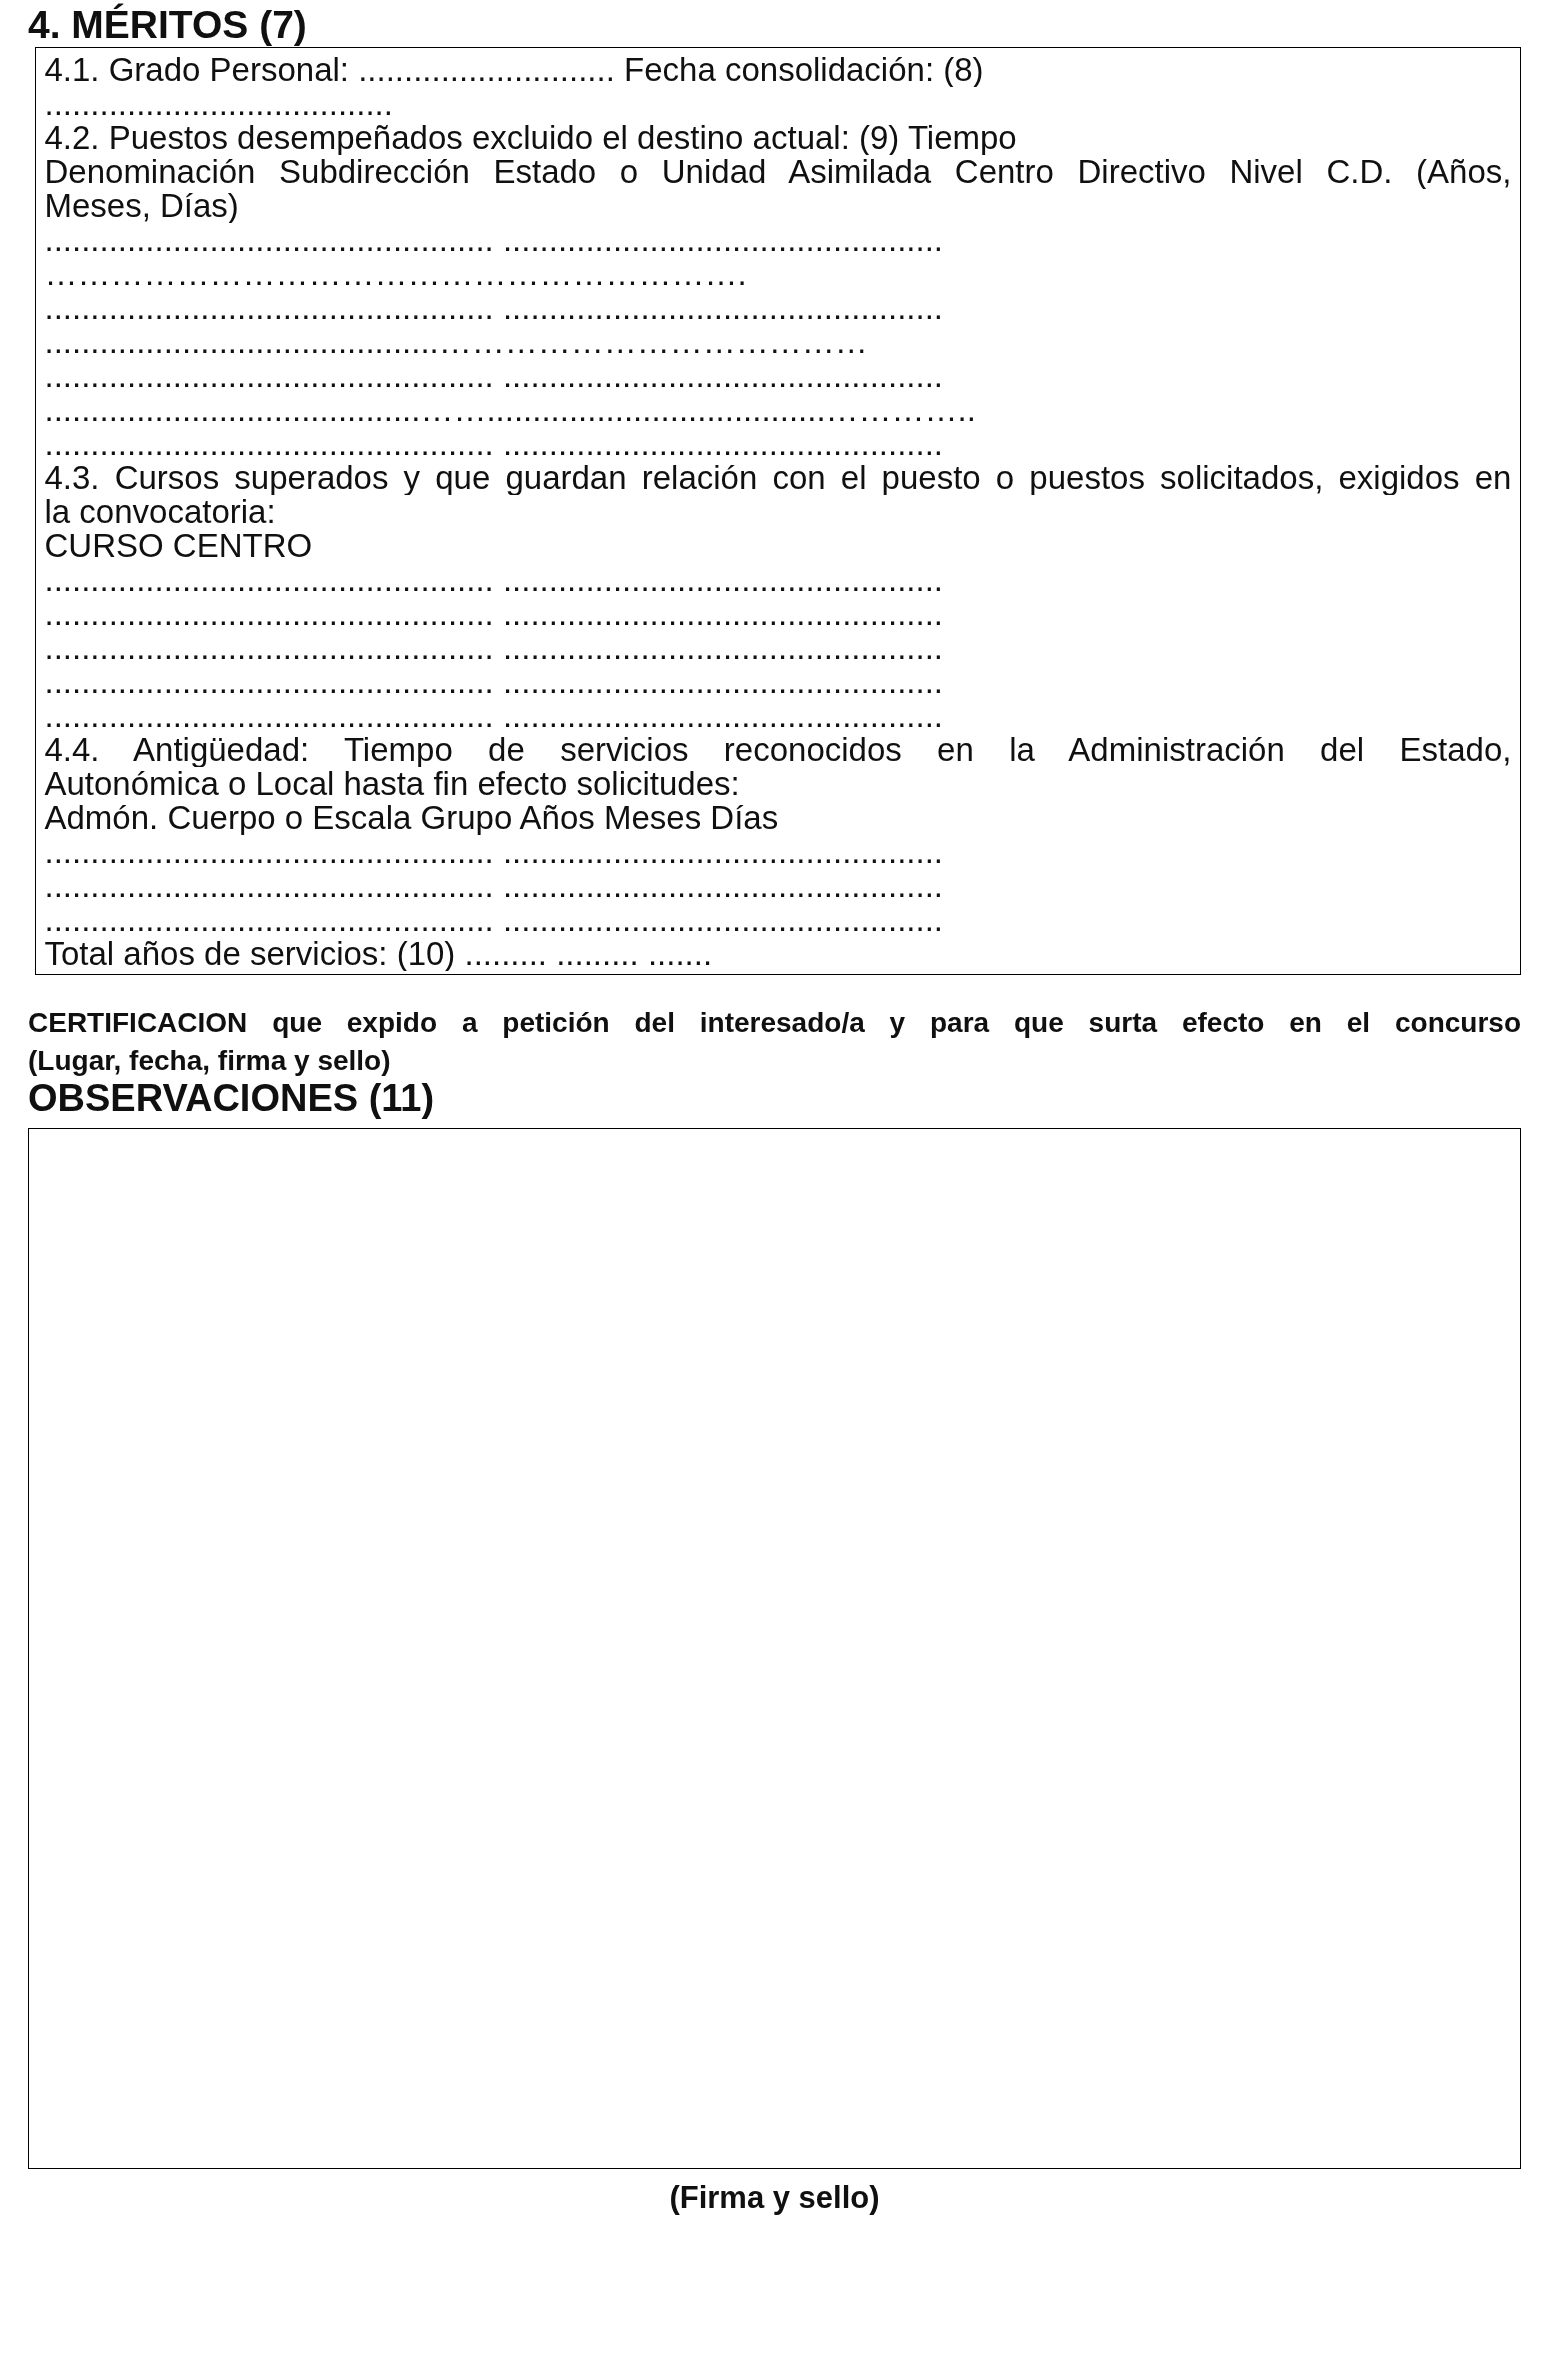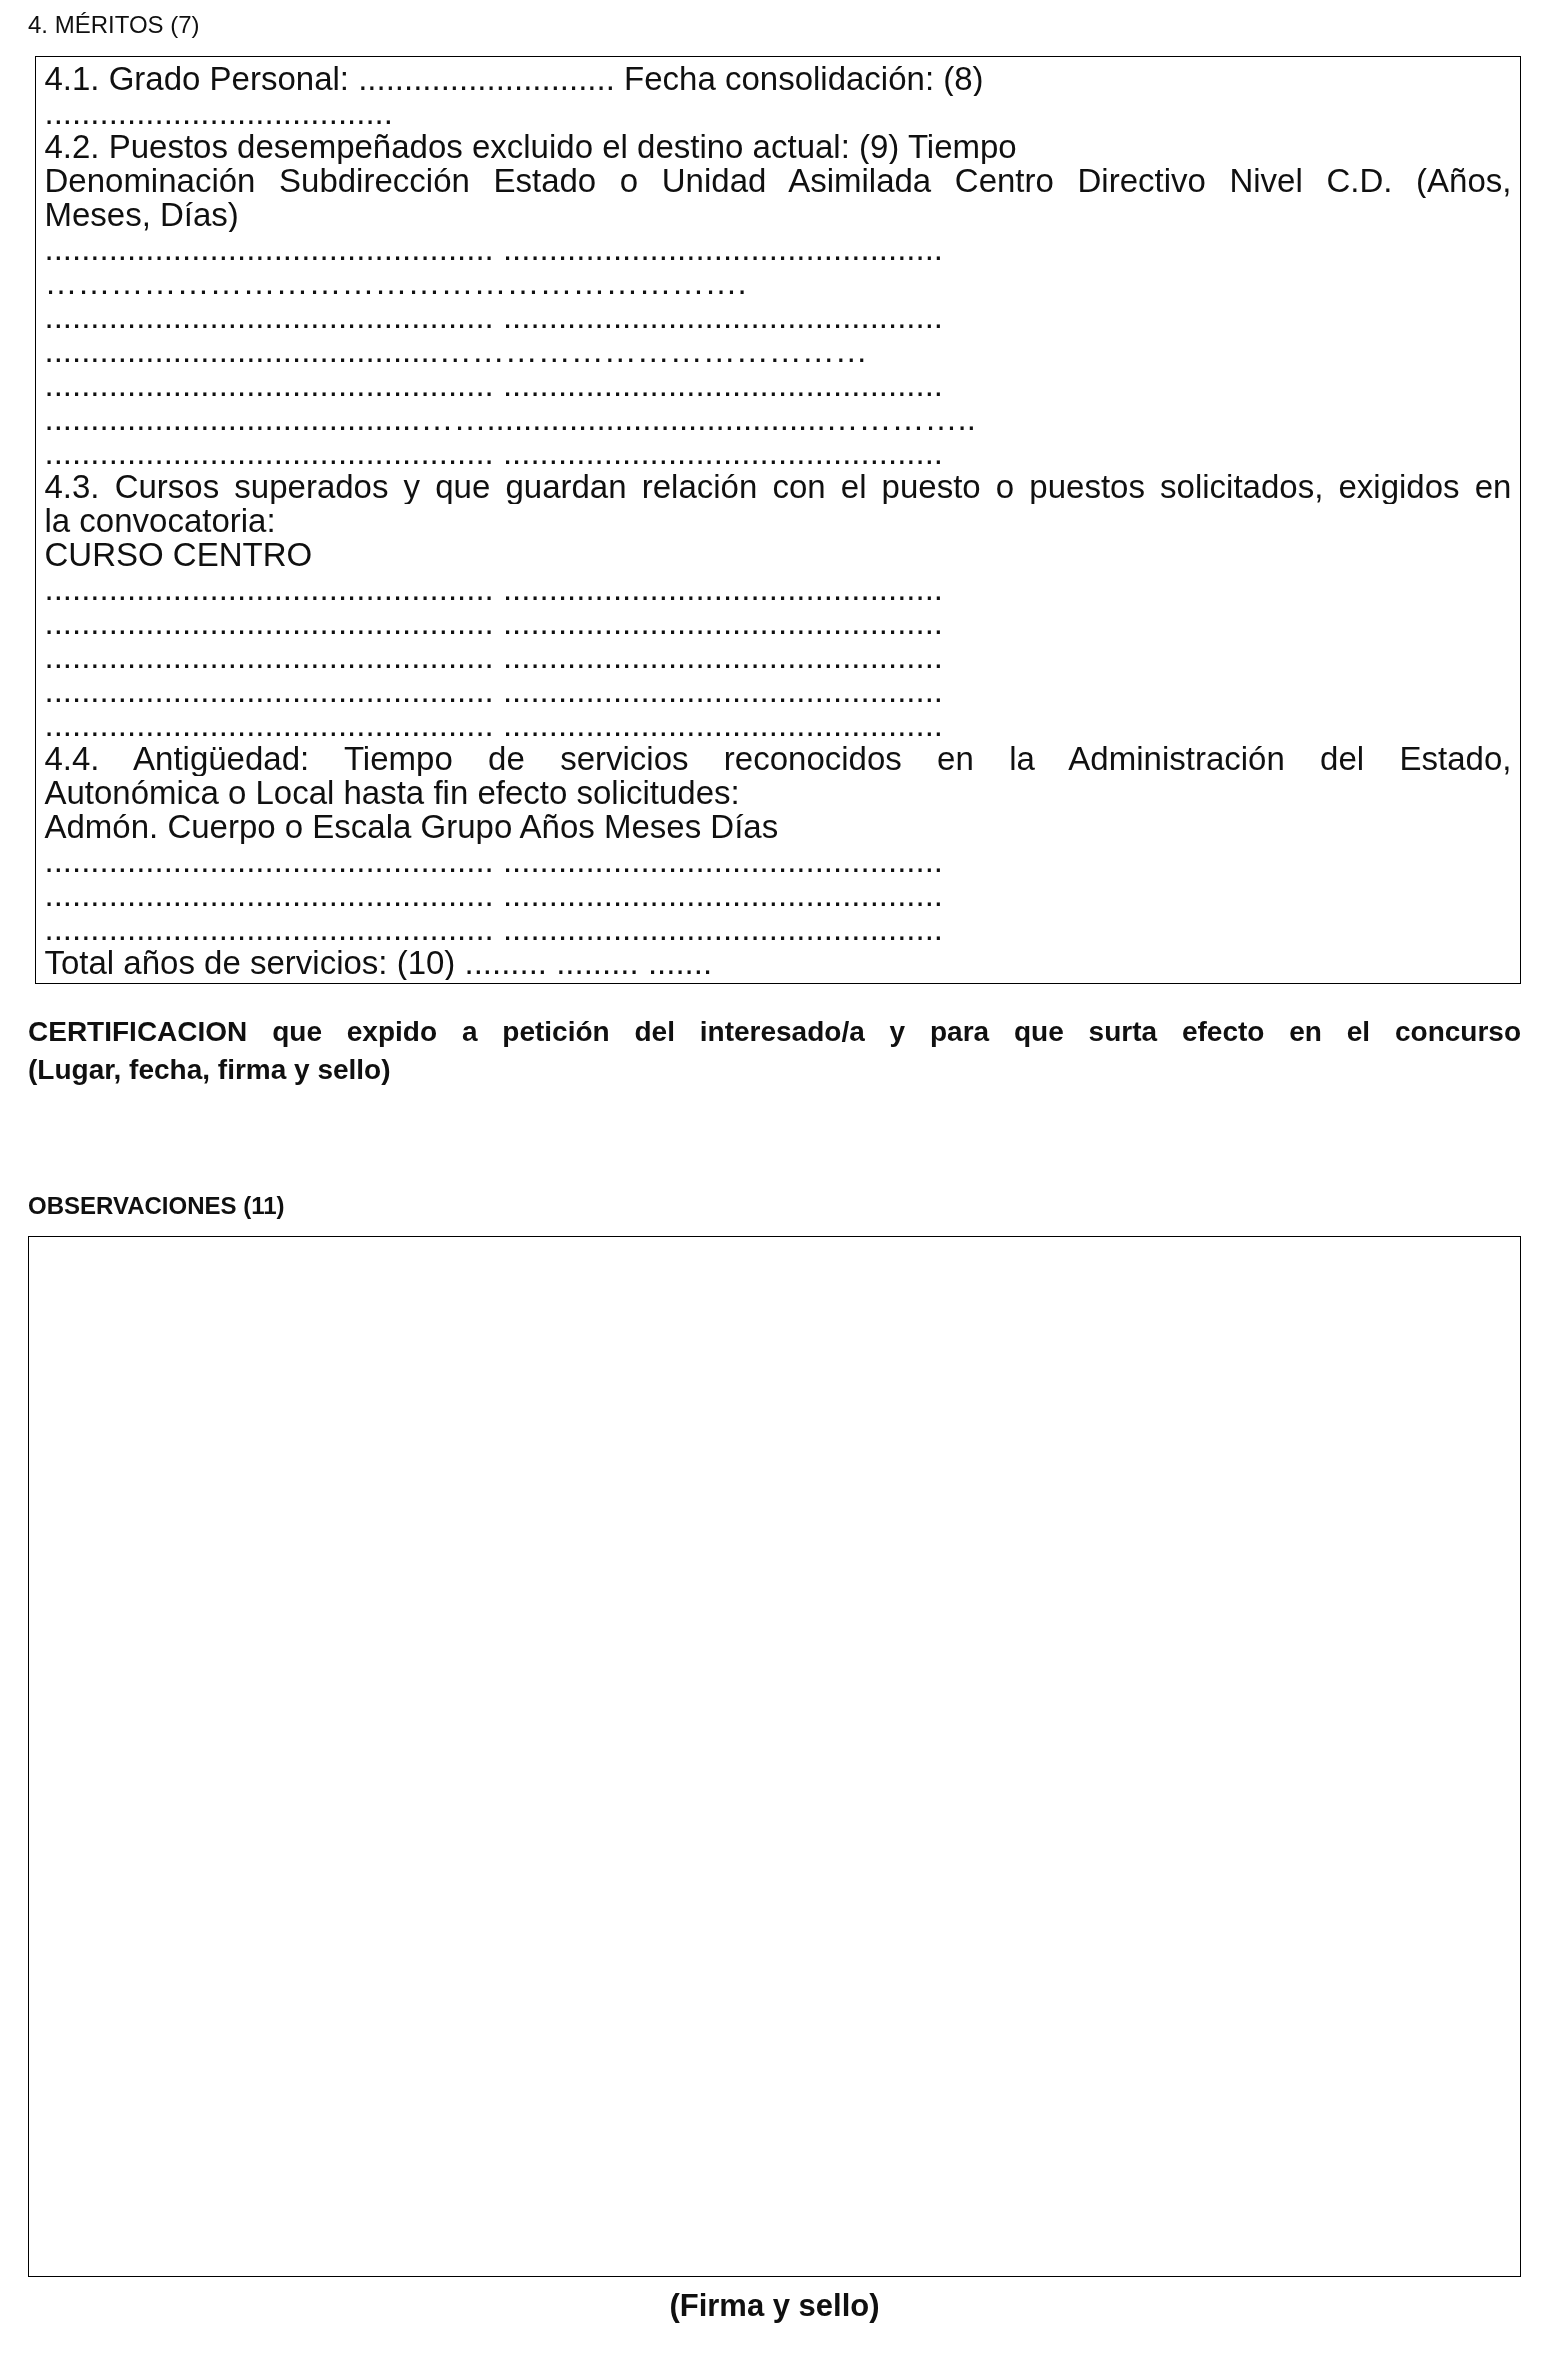--- a/index.html
+++ b/index.html
@@ -5,24 +5,24 @@
   * { margin: 0; padding: 0; box-sizing: border-box; }
   html, body { width: 1548px; height: 2377px; }
   body {
     background: #ffffff;
     color: #101010;
     font-family: "Liberation Sans", sans-serif;
     padding: 6.9px 27px 0 28px;
     overflow: hidden;
   }
   .heading {
-    font-size: 24px;
-    font-weight: normal;
+    font-size: 39px;
+    font-weight: bold;
     line-height: 36px;
-    margin-bottom: 13px;
+    margin-bottom: 4px;
   }
   .merits-box {
     border: 1.7px solid #000;
     margin-left: 6.9px;
     padding: 5.1px 8.6px 3.4px 8.6px;
   }
   .m-row {
     font-size: 33px;
     line-height: 34px;
     height: 34px;
@@ -40,22 +40,21 @@
     font-weight: bold;
     line-height: 38px;
     height: 38px;
     overflow: hidden;
   }
   .cert-line.stretch {
     text-align: justify;
     text-align-last: justify;
   }
   .obs-title {
-    margin-top: 99px;
-    font-size: 24px;
+    font-size: 38px;
     font-weight: bold;
     line-height: 36px;
   }
   .obs-box {
     margin-top: 12px;
     border: 1.7px solid #000;
     height: 1041px;
     background: #ffffff;
   }
   .firma {

